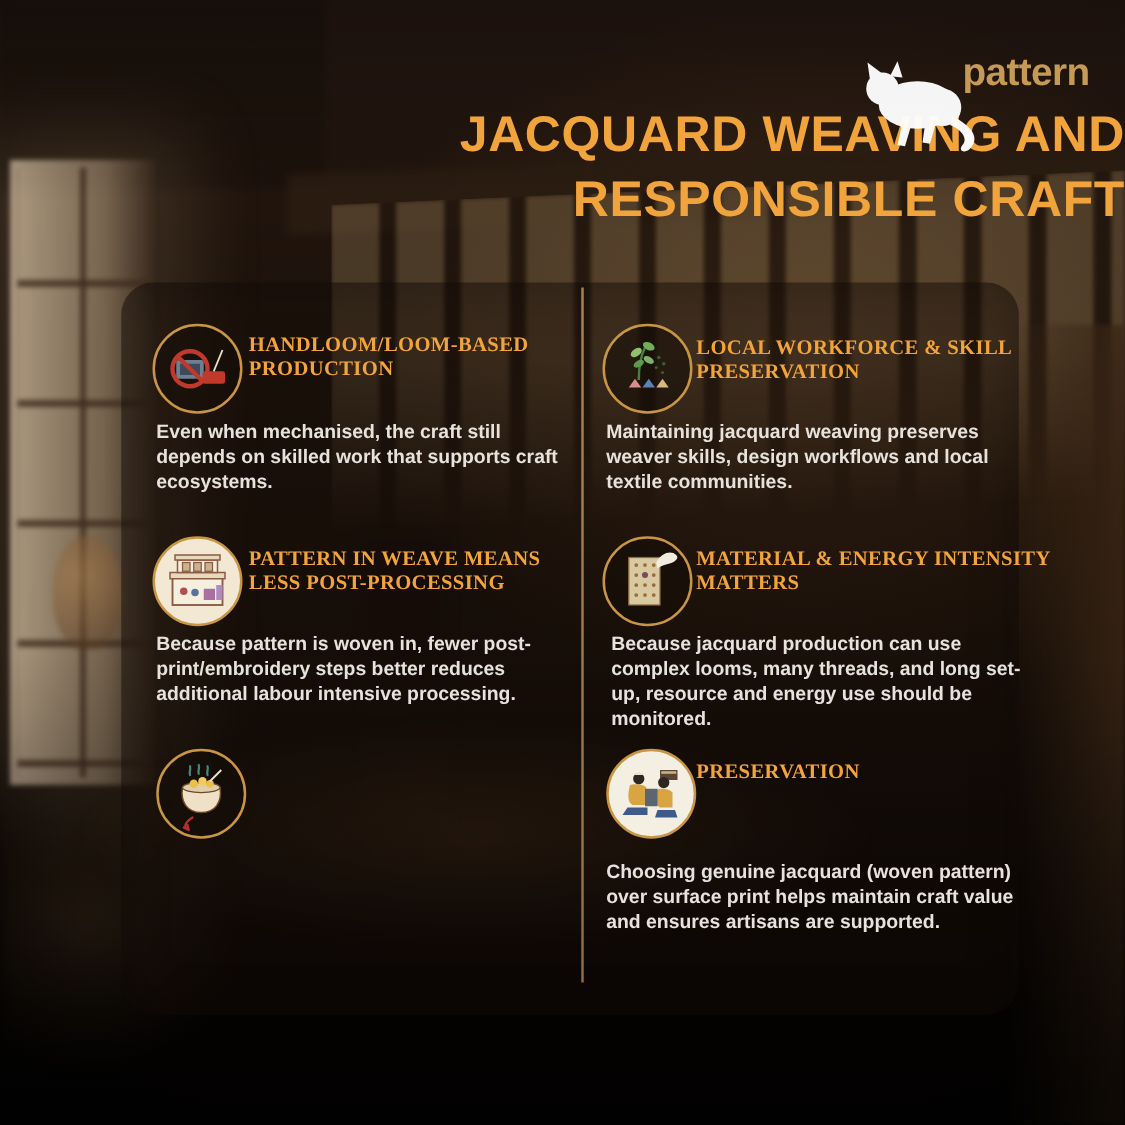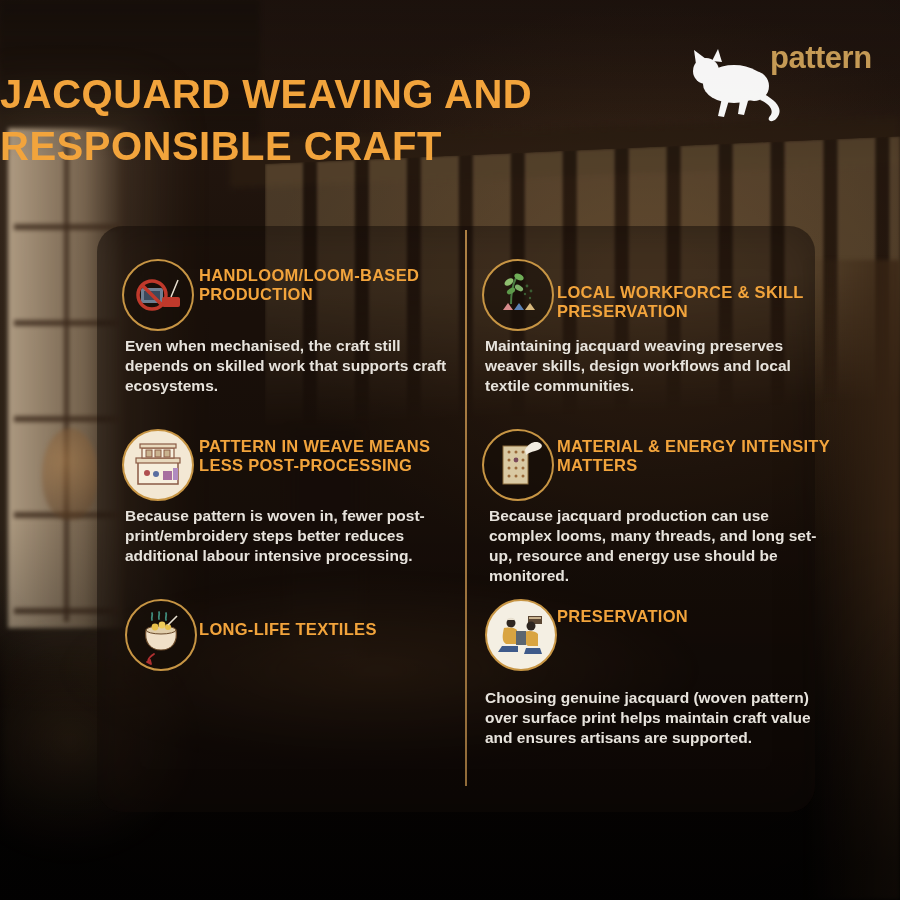--- a/index.html
+++ b/index.html
@@ -27,33 +27,33 @@
             mask-image:linear-gradient(180deg,#000 50%,transparent 100%);}
   .bg-carve{left:290px;top:430px;width:70px;height:230px;background:rgba(20,13,8,.8);filter:blur(4px);}
   .bg-frame-right{right:0;top:260px;width:95px;height:640px;background:linear-gradient(90deg,transparent,rgba(58,38,21,.85));filter:blur(2px);}
   .bg-vase{left:42px;top:428px;width:56px;height:92px;border-radius:50% 50% 46% 46%;background:radial-gradient(circle at 40% 35%,rgba(165,120,72,.6),rgba(70,45,25,.4));filter:blur(2px);}
   .bg-fabric{left:55px;top:555px;width:720px;height:230px;background:radial-gradient(55% 50% at 45% 50%,rgba(96,66,36,.5),transparent 80%);filter:blur(7px);}
   .bg-floorglow{left:0;top:610px;width:280px;height:290px;background:radial-gradient(60% 55% at 25% 45%,rgba(150,110,66,.30),transparent 75%);filter:blur(6px);}
   .bg-vignette{inset:0;background:
       radial-gradient(125% 105% at 50% 35%,transparent 48%,rgba(0,0,0,.5) 100%),
       linear-gradient(180deg,rgba(0,0,0,.28) 0%,transparent 18%,transparent 58%,rgba(0,0,0,.62) 96%);}
   
-  .title{position:absolute;left:0;top:68px;width:900px;text-align:left;
+  .title{position:absolute;left:0;top:82px;width:900px;text-align:right;
     color:#F2A43C;font-weight:800;font-size:40px;line-height:52px;letter-spacing:.5px;}
   .title span{display:block;white-space:nowrap;}
   .brand{position:absolute;left:770px;top:40px;color:#C59A55;font-weight:700;font-size:31px;letter-spacing:-.5px;}
   .cat{position:absolute;left:680px;top:44px;width:112px;height:80px;}
   
   .panel{position:absolute;left:97px;top:226px;width:718px;height:586px;border-radius:26px;
     background:rgba(24,15,9,.42);box-shadow:0 0 40px rgba(0,0,0,.25) inset;}
   .divider{position:absolute;left:465px;top:230px;width:2px;height:556px;background:linear-gradient(180deg,rgba(189,140,74,.9),rgba(189,140,74,.75));}
   
   .icon-wrap{position:absolute;width:74px;height:74px;}
   .sec-title{position:absolute;color:#F2A43C;font-weight:800;font-size:16.5px;line-height:19px;letter-spacing:.3px;}
-  .sec-title span{display:block;white-space:nowrap;}
+  .sec-title span{display:block;white-space:nowrap;font-family:Liberation Serif, serif;}
   .sec-body{position:absolute;color:#E7E3DC;font-size:15.5px;line-height:20px;font-weight:700;}
 </style>
 </head>
 <body>
 
 <div class="canvas">
 
   <div>
     <div class="bg bg-glow"></div>
     <div class="bg bg-shelf"></div>
@@ -116,21 +116,21 @@
     <ellipse cx="30" cy="33" rx="4.5" ry="2.6" fill="#5d9a4a" transform="rotate(-30 30 33)"></ellipse>
     <ellipse cx="38" cy="30" rx="4.5" ry="2.6" fill="#7fb069" transform="rotate(30 38 30)"></ellipse>
     <circle cx="46" cy="28" r="1.4" fill="#3b5d33"></circle>
       <circle cx="50" cy="33" r="1.4" fill="#3b5d33"></circle>
     <circle cx="44" cy="36" r="1.2" fill="#3b5d33"></circle>
       <circle cx="49" cy="40" r="1.2" fill="#3b5d33"></circle>
     <path d="M22 52 L27 45 L32 52 Z" fill="#d88c8c"></path>
     <path d="M33 52 L38 45 L43 52 Z" fill="#5b82b5"></path>
     <path d="M44 52 L49 45 L54 52 Z" fill="#d8b87c"></path>
   </svg>
-  <div class="sec-title" style="left:557px;top:283px">
+  <div class="sec-title" style="left:557px;top:268px">
     <span>LOCAL WORKFORCE &amp; SKILL</span>
     <span>PRESERVATION</span>
   </div>
   <div class="sec-body" style="left:485px;top:336px;width:338px">Maintaining jacquard weaving preserves weaver skills, design workflows and local textile communities.</div>
 
   <svg class="icon-wrap" style="left:121px;top:428px" viewBox="0 0 74 74">
     <circle cx="37" cy="37" r="35" fill="#f3e8d4" stroke="#C79544" stroke-width="2"></circle>
     <rect x="17" y="34" width="40" height="22" fill="#f7efdd" stroke="#8a5a44" stroke-width="1.5"></rect>
     <rect x="15" y="30" width="44" height="5" fill="#e8d9bd" stroke="#8a5a44" stroke-width="1.2"></rect>
     <rect x="21" y="20" width="32" height="10" fill="#f7efdd" stroke="#8a5a44" stroke-width="1.2"></rect>
@@ -178,24 +178,20 @@
     <circle cx="37" cy="37" r="35" fill="rgba(20,13,8,.55)" stroke="#C79544" stroke-width="2"></circle>
     <path d="M22 32 C20 44 26 52 37 52 C48 52 54 44 52 32 Z" fill="#f0e0c8" stroke="#6a4a2a" stroke-width="1.2"></path>
     <ellipse cx="37" cy="32" rx="15" ry="4" fill="#e0cdaa" stroke="#6a4a2a" stroke-width="1"></ellipse>
     <circle cx="31" cy="29" r="3.4" fill="#e8c04a"></circle>
       <circle cx="38" cy="27" r="3.4" fill="#f0cc5a"></circle>
       <circle cx="44" cy="29" r="3" fill="#e8c04a"></circle>
     <line x1="44" y1="27" x2="53" y2="18" stroke="#e8e0d0" stroke-width="1.6"></line>
     <path d="M28 22 C27 19 29 18 28 15 M35 21 C34 18 36 17 35 14 M42 22 C41 19 43 18 42 15" stroke="#3f8a7a" stroke-width="1.8" fill="none" stroke-linecap="round"></path>
     <path d="M30 56 C24 60 22 64 27 66 M27 66 L23 64 M27 66 L26 62" stroke="#b03030" stroke-width="1.8" fill="none" stroke-linecap="round"></path>
   </svg>
-  <div class="sec-title" style="left:199px;top:620px">
-    <span>LONG-LIFE TEXTILES</span>
-    <span></span>
-  </div>
 
   <svg class="icon-wrap" style="left:484px;top:598px" viewBox="0 0 74 74">
     <circle cx="37" cy="37" r="35" fill="#f4efe3" stroke="#C79544" stroke-width="2"></circle>
     <rect x="44" y="18" width="14" height="8" fill="#5a4632"></rect>
     <rect x="45" y="19" width="12" height="2" fill="#c9b28e"></rect>
     <circle cx="27" cy="25" r="4.5" fill="#2e2620"></circle>
     <path d="M23 22 C24 19 30 19 31 22 Z" fill="#e8e0d0"></path>
     <path d="M20 30 C18 38 18 44 22 46 L33 46 L33 32 C31 29 23 29 20 30 Z" fill="#d9a441"></path>
     <circle cx="47" cy="28" r="4.5" fill="#2e2620"></circle>
     <path d="M41 34 C39 40 40 46 44 48 L54 48 L54 36 C52 33 44 32 41 34 Z" fill="#d9a441"></path>

